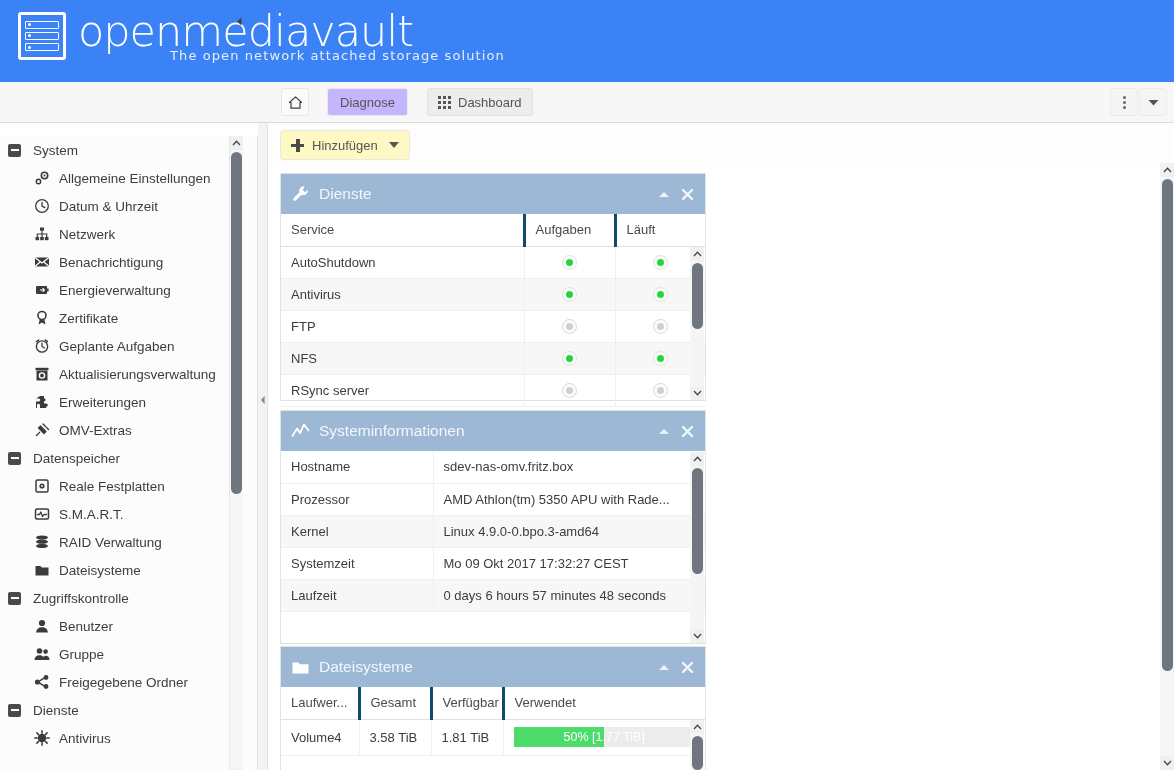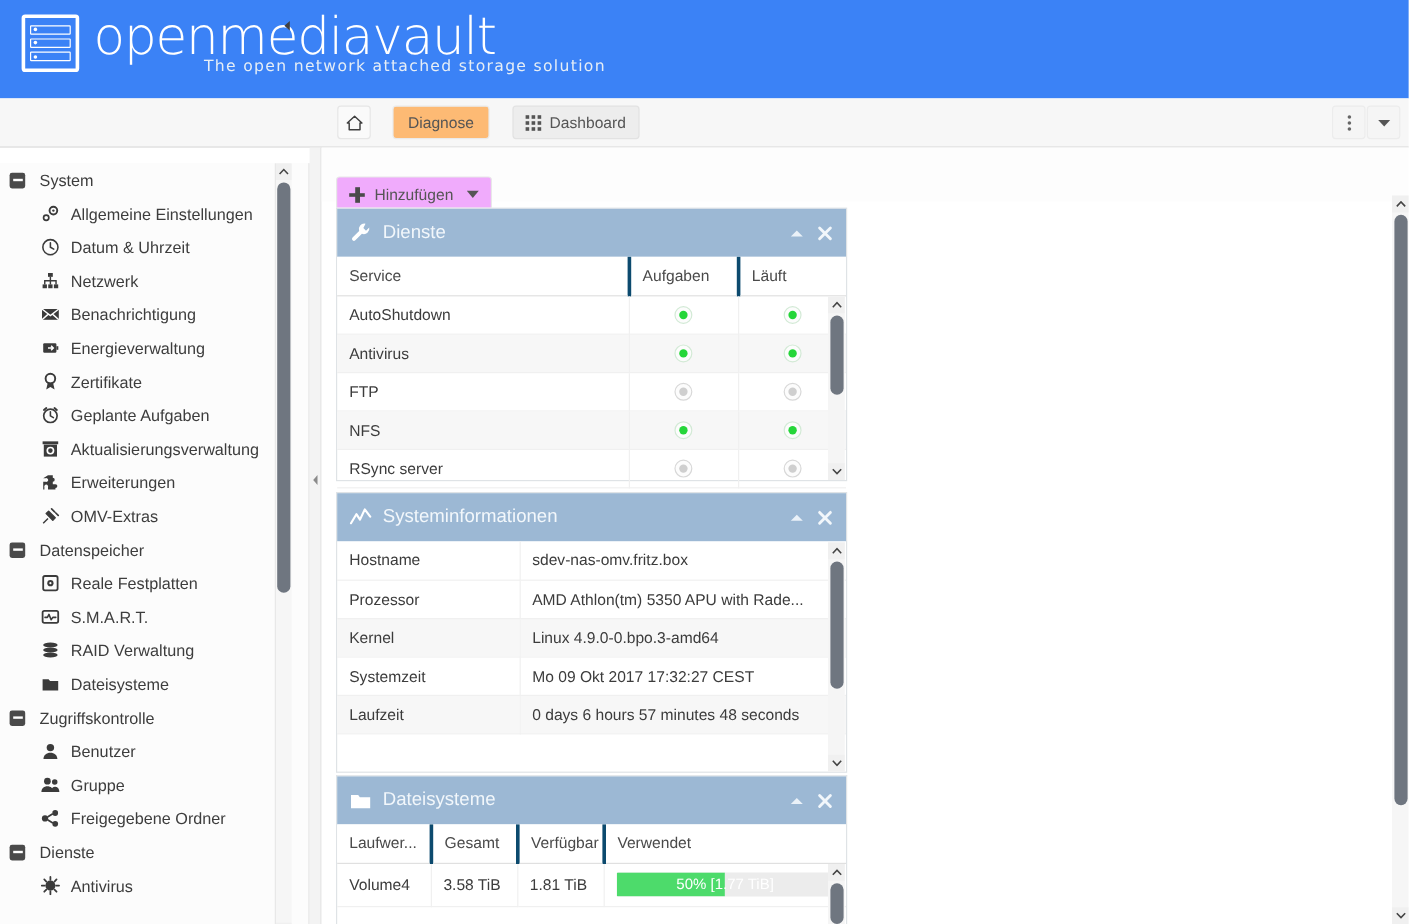--- a/index.html
+++ b/index.html
@@ -38,21 +38,21 @@
   .topbar{
     position:absolute;left:0;top:82px;width:1174px;height:41px;
     background:#f7f7f7;border-bottom:1px solid #dcdcdc;box-sizing:border-box;
   }
   .collapse-btn{
     position:absolute;left:228px;top:10px;width:22px;height:22px;
     display:flex;align-items:center;justify-content:center;cursor:pointer;
   }
   .tbtn{
     position:absolute;top:88px;height:28px;display:flex;align-items:center;
-    background:#fdba74;border:1px solid #eaeaea;border-radius:3px;
+    background:#c4b5fd;border:1px solid #eaeaea;border-radius:3px;
     box-sizing:border-box;cursor:pointer;color:#555;font-size:13px;
   }
   .tbtn.home{left:281px;width:28px;justify-content:center;background:#fafafa;border-color:#e6e6e6;}
   .tbtn.diagnose{left:327px;padding:0 12px;}
   .tbtn.dashboard{left:427px;padding:0 10px;background:#ededed;border-color:#e2e2e2;}
   .tbtn .lbl{margin-left:7px;}
   .tbtn.diagnose .lbl{margin-left:0;}
   .tr-btn{
     position:absolute;top:88px;height:28px;width:28px;display:flex;align-items:center;
     justify-content:center;background:#f5f5f5;border:1px solid #ececec;border-radius:3px;
@@ -110,22 +110,22 @@
 
   
   .content{
     position:absolute;left:268px;top:123px;width:906px;height:647px;
     background:#ffffff;overflow:hidden;
   }
   .content-toolbar{
     position:absolute;left:0;top:0;width:906px;height:45px;background:#fdfdfd;
   }
   .add-btn{
-    position:absolute;left:12px;top:24px;height:30px;display:flex;align-items:center;
-    padding:11px 10px;background:#f0abfc;border:1px solid #e8e8e8;border-radius:3px;
+    position:absolute;left:12px;top:7px;height:30px;display:flex;align-items:center;
+    padding:11px 10px;background:#fef9c3;border:1px solid #e8e8e8;border-radius:3px;
     box-sizing:border-box;cursor:pointer;color:#555;font-size:13px;
   }
   .plus{position:relative;width:13px;height:13px;margin-right:8px;flex:0 0 13px;}
   .plus:before,.plus:after{content:"";position:absolute;background:#4a4a4a;}
   .plus:before{left:5px;top:0;width:3.5px;height:13px;}
   .plus:after{left:0;top:5px;width:13px;height:3.5px;}
   .caret-dn{width:0;height:0;border-left:5px solid transparent;border-right:5px solid transparent;border-top:6px solid #555;margin-left:11px;}
 
   
   .panel{

